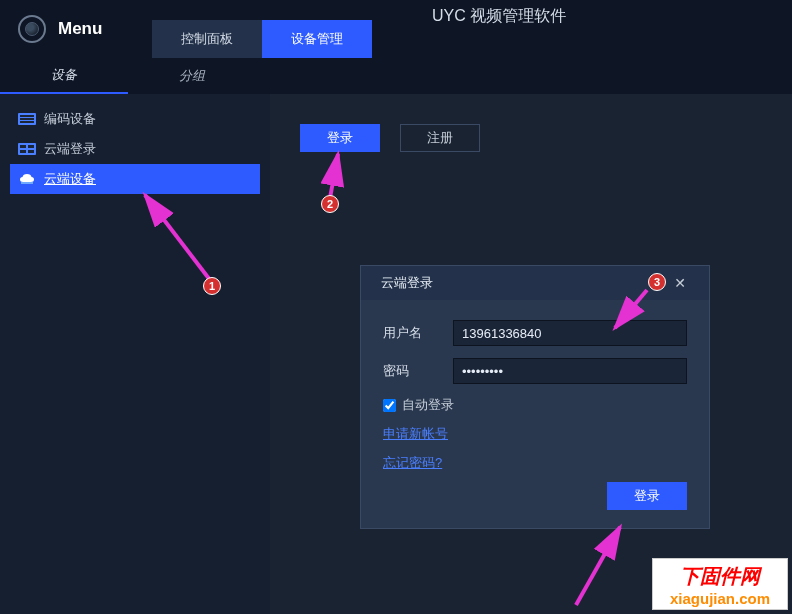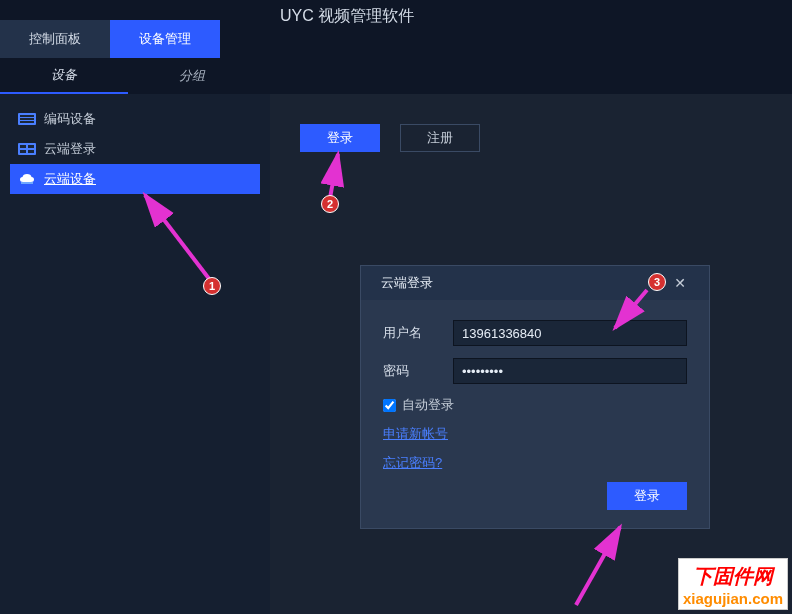--- a/index.html
+++ b/index.html
@@ -42,28 +42,34 @@
     .form-input { flex: 1; height: 26px; background: #1a2638; border: 1px solid #0d1420; color: #e5ecf5; padding: 0 8px; font-size: 13px; }
     .check-row { display: flex; align-items: center; margin-bottom: 10px; font-size: 13px; }
     .check-row input { margin-right: 6px; }
     .link-row { margin-bottom: 10px; }
     .link { color: #4a7fff; font-size: 13px; text-decoration: underline; cursor: pointer; }
     .dialog-footer { display: flex; justify-content: flex-end; }
     
     .annotation { position: absolute; pointer-events: none; }
     .badge { width: 18px; height: 18px; border-radius: 50%; background: #d53030; border: 1px solid #fff; display: flex; align-items: center; justify-content: center; font-size: 11px; color: #fff; font-weight: bold; }
     
-    .watermark { position: absolute; right: 4px; bottom: 4px; background: #fff; border: 1px solid #ccc; padding: 4px 4px 2px; text-align: center; }
+    .watermark { position: absolute; right: 4px; bottom: 4px; background: #fff; border: 1px solid #ccc; padding: 4px 17px 2px; text-align: center; }
     .wm-cn { color: #ff0000; font-size: 20px; font-weight: bold; font-style: italic; }
     .wm-en { color: #ff8c00; font-size: 15px; font-weight: bold; }
   </style>
 </head>
 <body>
 
 <div class="topbar">
+  <div class="menu-area">
+    <div class="logo">
+        <div class="logo-inner"></div>
+      </div>
+    <span class="menu-label">Menu</span>
+  </div>
   <div class="top-tabs">
     <div class="app-title">UYC 视频管理软件</div>
     <div class="top-tab">控制面板</div>
     <div class="top-tab active">设备管理</div>
   </div>
 </div>
 
 <div class="subtabs">
   <div class="subtab active">设备</div>
   <div class="subtab">分组</div>

